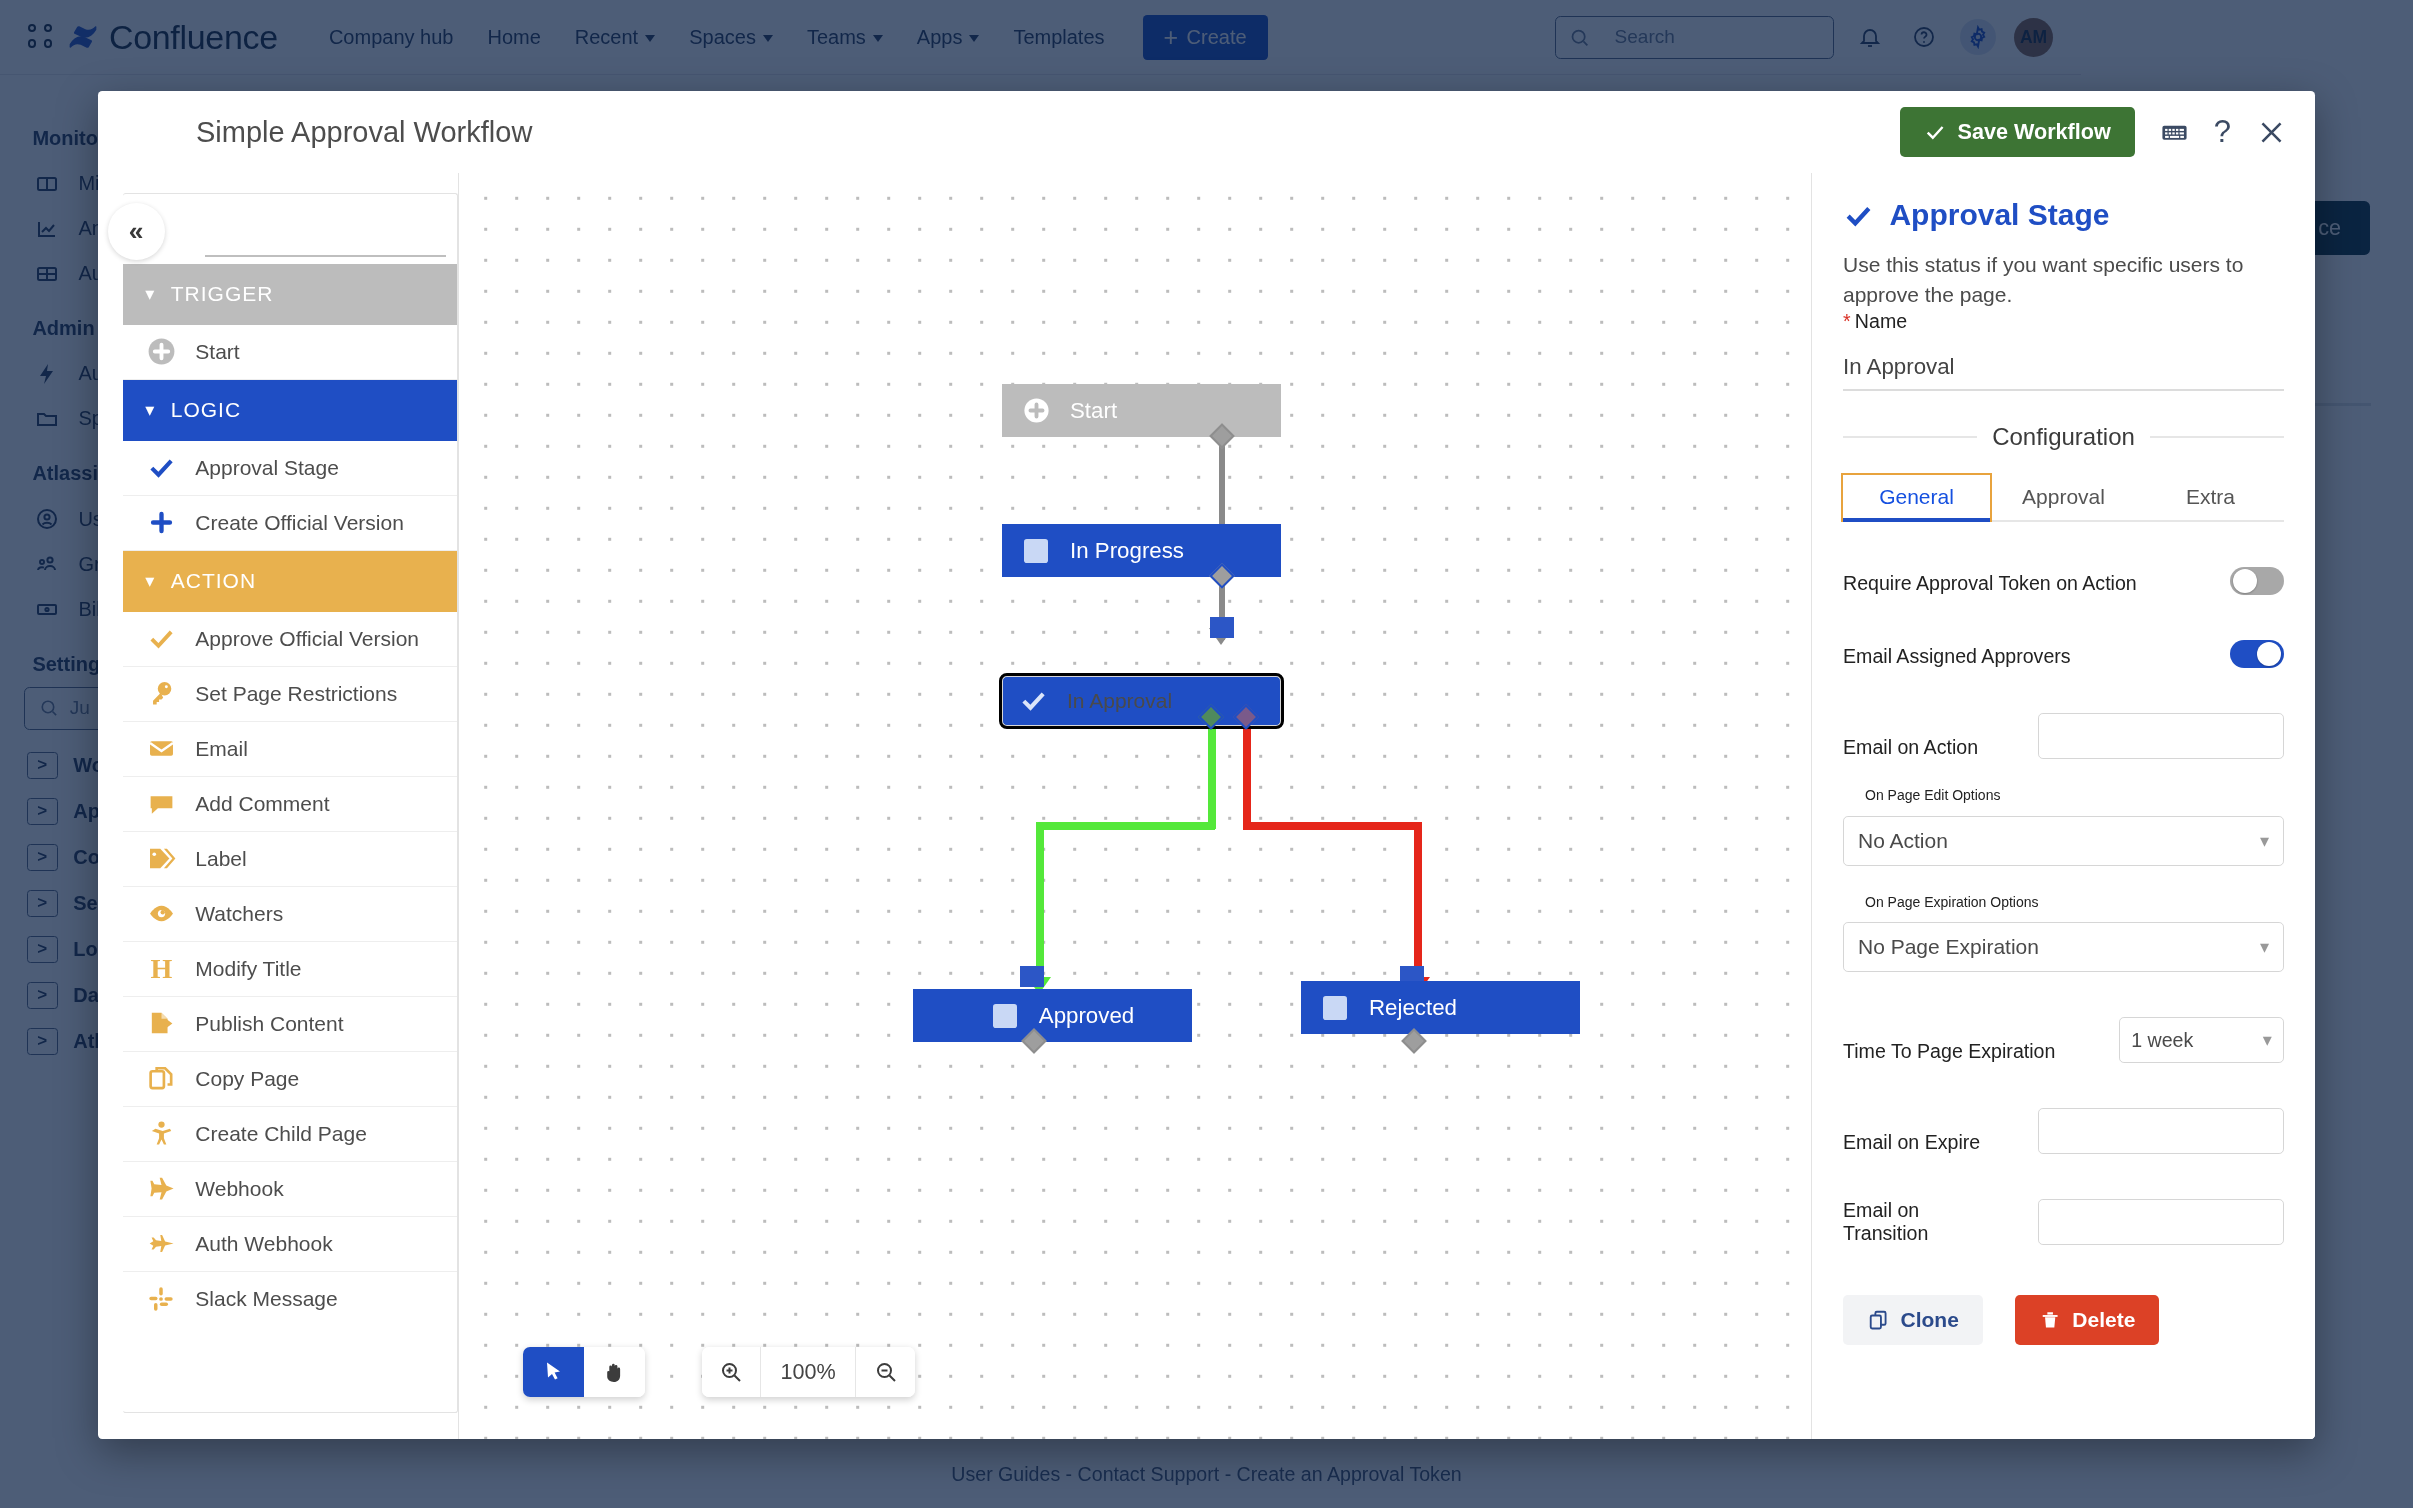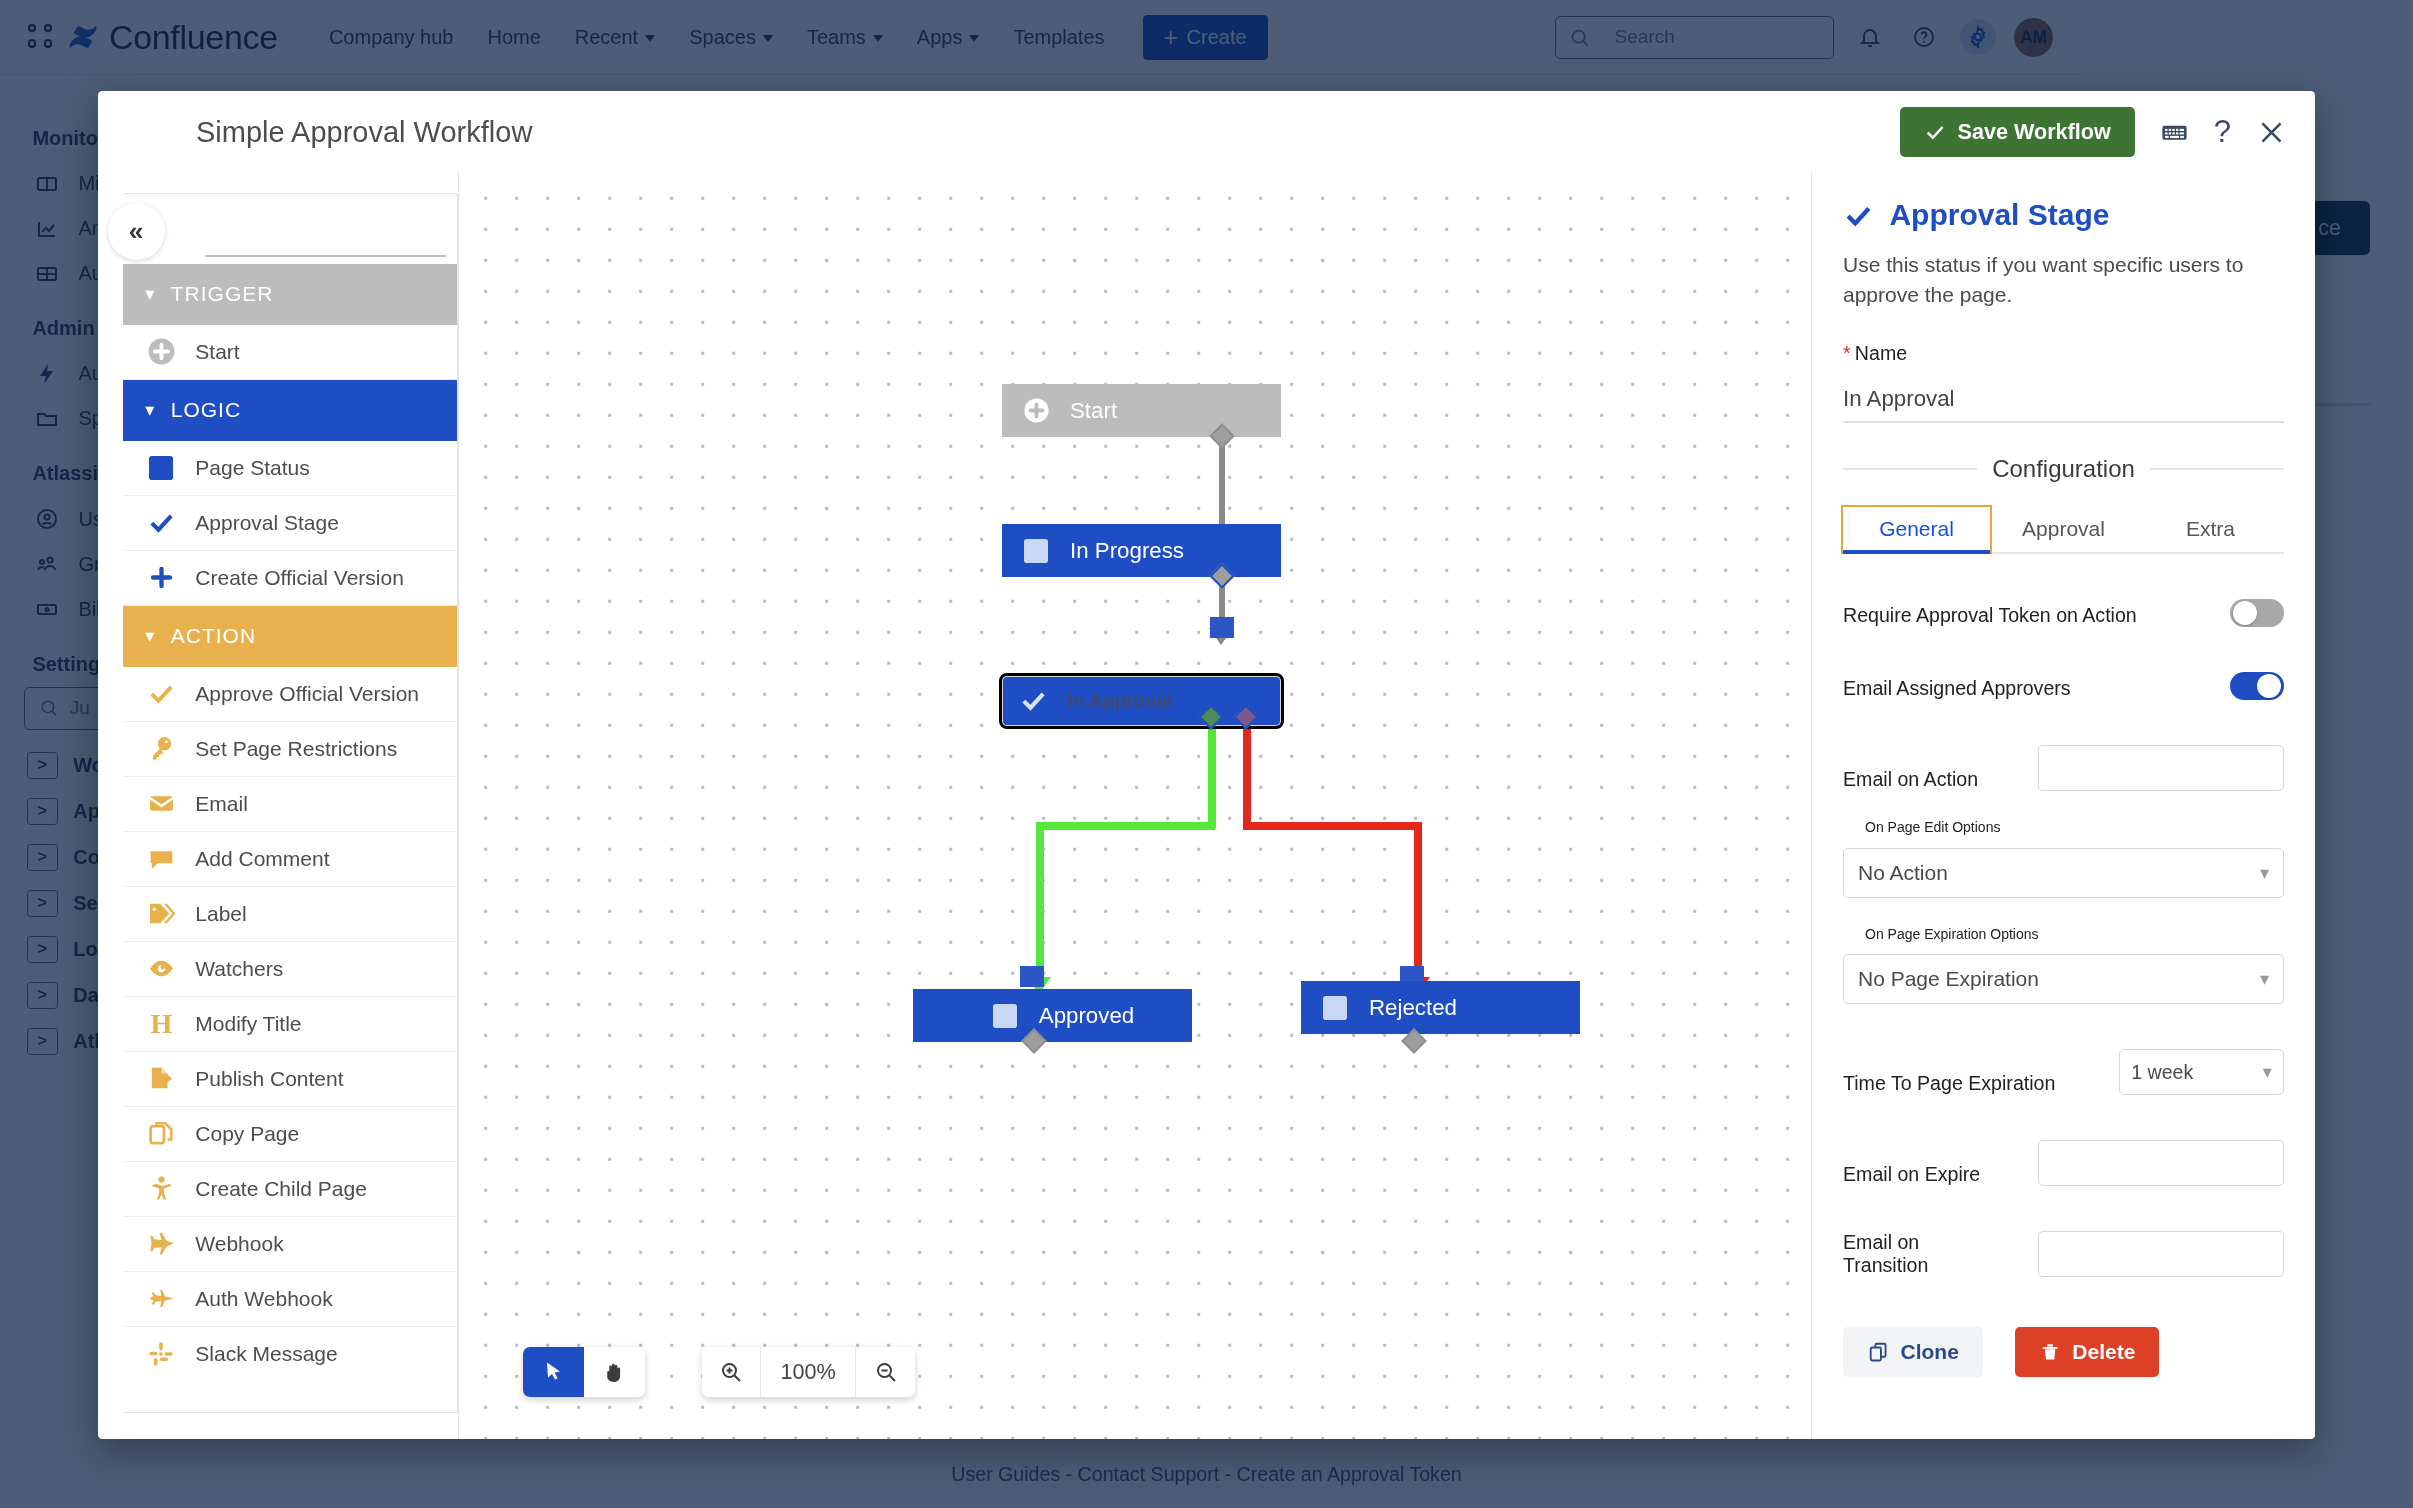--- a/index.html
+++ b/index.html
@@ -126,21 +126,21 @@
   .zoom-group { display: flex; border-radius: 7px; overflow: hidden; box-shadow: 0 2.1px 7px rgba(0,0,0,.18); background: #fff; }
   .zoom-btn { width: 59px; height: 50px; display: flex; align-items: center; justify-content: center;
     background: #fff; cursor: pointer; border-right: 0.7px solid #e6e6e6; }
   .zoom-lvl { min-width: 95px; height: 50px; display: flex; align-items: center; justify-content: center;
     font-size: 21.6px; color: #444; border-right: 0.7px solid #e6e6e6; cursor: pointer; }
 
   
   .cfg { width: 503px; flex: 0 0 503px; padding: 25px 31px 0 31px; position: relative; background: #fff; }
   .cfg-title { display: flex; align-items: center; gap: 15.4px; font-size: 30px; color: #1f4ec4; font-weight: 700; }
   .cfg-desc { margin-top: 18px; font-size: 21px; color: #4b4b4b; line-height: 1.42; }
-  .req-label { margin-top: 32px; font-size: 19.6px; color: #222; }
+  .req-label { font-size: 19.6px; color: #222; }
   .req-label .star { color: #d93025; margin-right: 4.2px; }
   .name-input { margin-top: 12.6px; width: 100%; height: 46px; font-size: 22.3px; color: #444;
     border: none; border-bottom: 2.1px solid #dcdcdc; outline: none; background: transparent;
     font-family: "Liberation Sans", sans-serif; }
 
   .cfg-sep { margin-top: 32px; display: flex; align-items: center; gap: 15.4px; }
   .cfg-sep .ln { flex: 1; height: 2.1px; background: #e6e6e6; }
   .cfg-sep .tx { font-size: 24px; color: #3b3b3b; }
 
   .tabs { margin-top: 24px; display: flex; align-items: flex-end; border-bottom: 2.1px solid #e6e6e6; }
@@ -443,26 +443,20 @@
         </span>
         <span>Start</span>
       </div>
 
       <div class="pgroup logic">
         <span class="chev">▾</span>
         <span>LOGIC</span>
       </div>
       <div class="pitem">
         <span class="pico">
-            <span style="width:24px;height:24px;background:#1f4ec4;border-radius:2.8px;display:block"></span>
-          </span>
-        <span>Page Status</span>
-      </div>
-      <div class="pitem">
-        <span class="pico">
             <svg width="29" height="29" viewBox="0 0 24 24" fill="none" stroke="#1f4ec4" stroke-width="3.4">
               <path d="M4 12.5l5.5 5.5L20 6.5"></path>
             </svg>
           </span>
         <span>Approval Stage</span>
       </div>
       <div class="pitem">
         <span class="pico">
             <svg width="29" height="29" viewBox="0 0 24 24" stroke="#1f4ec4" stroke-width="3.6" stroke-linecap="round">
               <path d="M12 5v14M5 12h14"></path>

